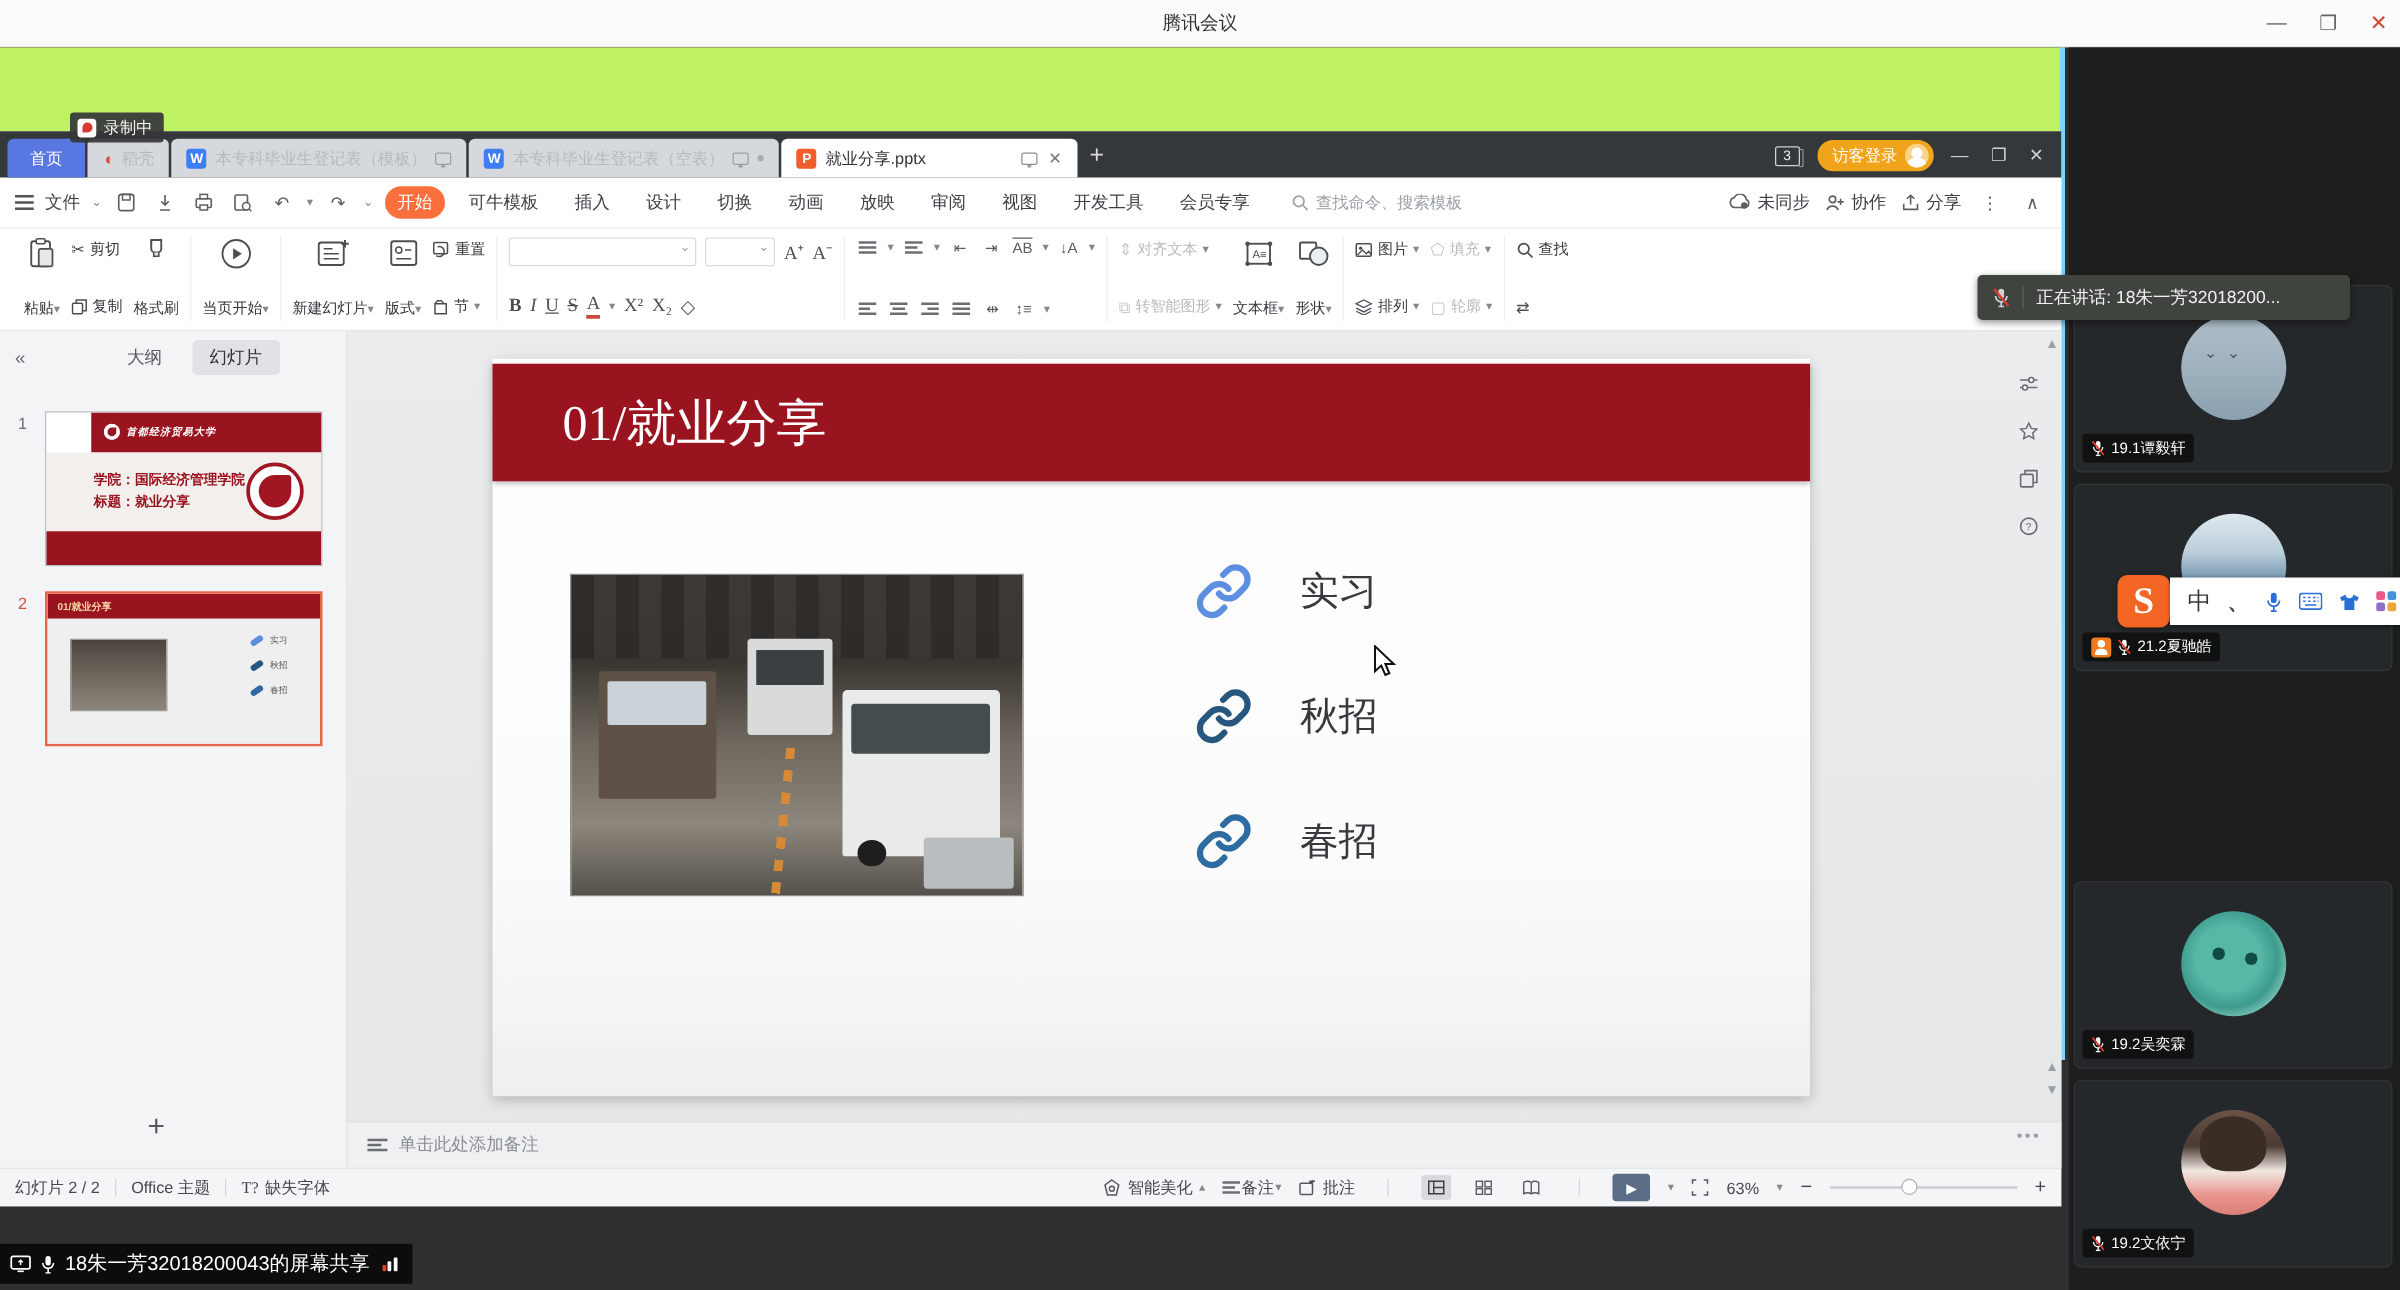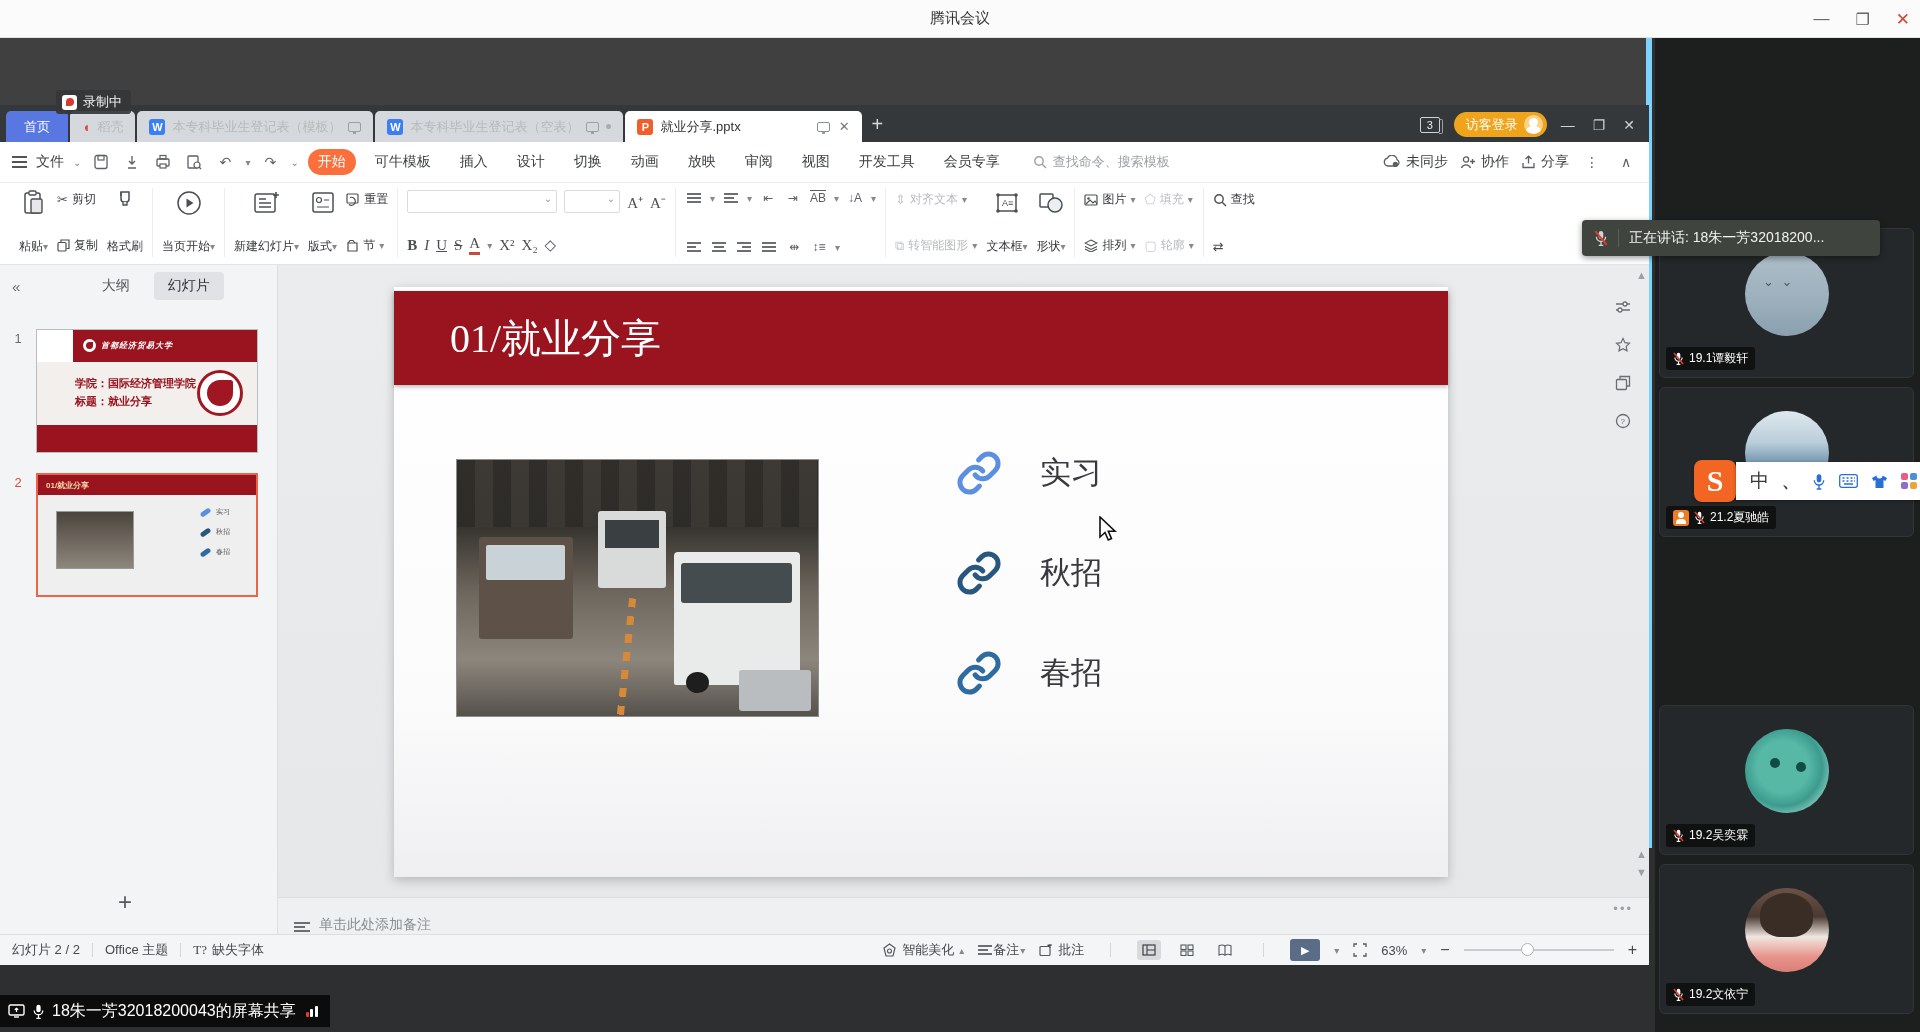--- a/index.html
+++ b/index.html
@@ -9,22 +9,22 @@
   
   .titlebar { position:absolute; left:0; top:0; width:1920px; height:38px; background:#fbfbfb;
     border-bottom:1px solid #e3e3e3; display:flex; align-items:center; justify-content:center; }
   .titlebar .ttl { font-size:15px; color:#333;text-align:center; }
   .win-ctrls { position:absolute; right:10px; top:0; height:38px; display:flex; align-items:center; gap:26px; }
   .win-ctrls span { font-size:16px; color:#666; cursor:default; }
   .win-ctrls .close-red { color:#d04a38; font-size:17px; }
 
   
   .stage { position:absolute; left:0; top:38px; width:1920px; height:994px; background:#2d2f30; }
-  .share-area { position:absolute; left:0; top:0; width:1652px; height:810px; background:#404040;
-    border-right:6px solid #7dd3fc; }
+  .share-area { position:absolute; left:0; top:0; width:1652px; height:810px; background:#bef264;
+    border-right:4px solid #7dd3fc; }
 
   
   .rec-badge { position:absolute; left:56px; top:52px; display:flex; align-items:center; gap:6px;
     background:rgba(52,54,56,.92); padding:3px 9px 3px 6px; border-radius:3px; z-index:30; }
   .rec-logo { width:15px; height:15px; border-radius:3px; background:#fff;
     display:flex;align-items:center;justify-content:center; }
   .rec-logo i { width:8px; height:8px; background:#d63a2e; border-radius:50% 50% 50% 0; display:block; }
   .rec-badge b { color:#f2f2f2; font-size:13px; font-weight:normal; }
 
   
@@ -161,21 +161,21 @@
   .slink span { font-size:31px; color:#37393d; }
 
   .rail { position:absolute; right:18px; top:34px; display:flex; flex-direction:column; gap:22px; align-items:center; }
   .rail .ric { color:#6a6e73; }
   .canvas-scroll { position:absolute; right:2px; top:4px; color:#9aa0a6; font-size:11px; text-align:center; }
   .canvas-scroll-b { position:absolute; right:2px; bottom:56px; color:#9aa0a6; font-size:11px;
     display:flex; flex-direction:column; gap:6px; }
   .dots3 { position:absolute; right:16px; bottom:18px; color:#9aa0a6; font-size:13px; letter-spacing:2px; }
 
   .notes-bar { position:absolute; left:0; bottom:0; width:100%; height:37px; background:#eef0f1;
-    border-top:1px solid #dcdee0; display:flex; align-items:flex-end; padding-left:16px; gap:9px;
+    border-top:1px solid #dcdee0; display:flex; align-items:center; padding-left:16px; gap:9px;
     color:#8a8f94; font-size:14px; }
 
   
   .statusbar { height:31px; background:#f4f5f6; border-top:1px solid #dcdee0; display:flex;
     align-items:center; padding:0 12px; font-size:13px; color:#45484d; }
   .st-sep { width:1px; height:14px; background:#d4d6d9; margin:0 12px; }
   .st-right { margin-left:auto; display:flex; align-items:center; gap:14px; }
   .viewbtn { width:24px; height:20px; display:flex; align-items:center; justify-content:center;
     border-radius:3px; color:#55595e; }
   .viewbtn.on { background:#d8dadd; }

